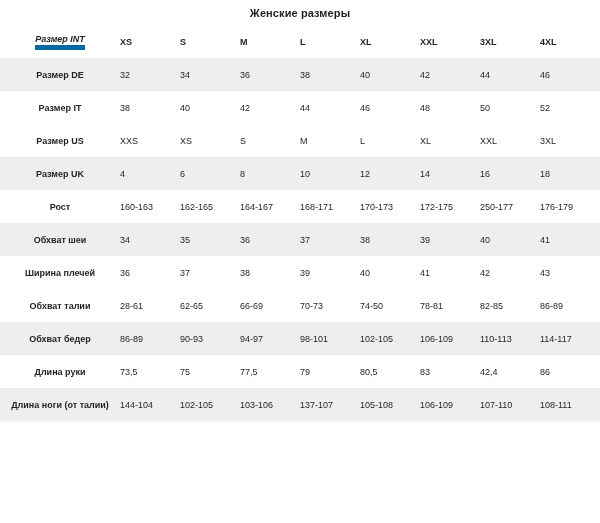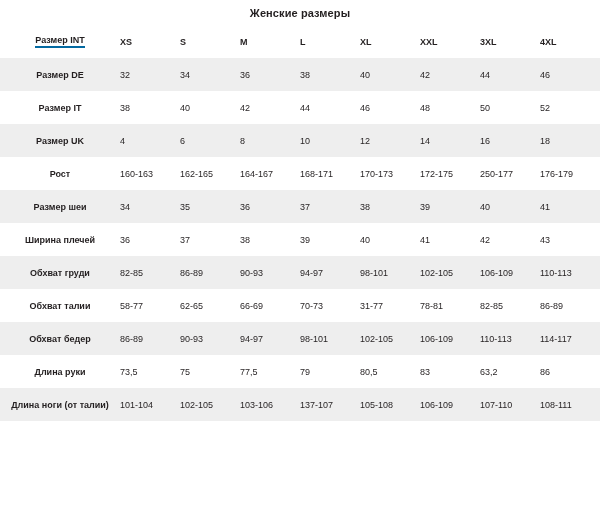--- a/index.html
+++ b/index.html
@@ -61,23 +61,24 @@
   }
   tr.band-gray td {
     background: #eeeeee;
   }
   tr.band-white td {
     background: #ffffff;
   }
   .col-label { width: 120px; }
   .col-v { width: 60px; }
   .hdr-underline {
-    border-bottom: 2px solid #0369a1;
+    border-bottom: 5px solid #0369a1;
     display: inline-block;
     padding-bottom: 1px;
+    font-style: italic;
   }
 </style>
 </head>
 <body>
 
 <div class="sheet">
 
   <div class="title">Женские размеры</div>
 
   <table class="size-table">
@@ -125,20 +126,31 @@
         <td class="cell">40</td>
         <td class="cell">42</td>
         <td class="cell">44</td>
         <td class="cell">46</td>
         <td class="cell">48</td>
         <td class="cell">50</td>
         <td class="cell">52</td>
       </tr>
 
 
+      <tr class="band-white">
+        <td class="rowlabel">Размер US</td>
+        <td class="cell">XXS</td>
+        <td class="cell">XS</td>
+        <td class="cell">S</td>
+        <td class="cell">M</td>
+        <td class="cell">L</td>
+        <td class="cell">XL</td>
+        <td class="cell">XXL</td>
+        <td class="cell">3XL</td>
+      </tr>
 
       <tr class="band-gray">
         <td class="rowlabel">Размер UK</td>
         <td class="cell">4</td>
         <td class="cell">6</td>
         <td class="cell">8</td>
         <td class="cell">10</td>
         <td class="cell">12</td>
         <td class="cell">14</td>
         <td class="cell">16</td>
@@ -151,21 +163,21 @@
         <td class="cell">162-165</td>
         <td class="cell">164-167</td>
         <td class="cell">168-171</td>
         <td class="cell">170-173</td>
         <td class="cell">172-175</td>
         <td class="cell">250-177</td>
         <td class="cell">176-179</td>
       </tr>
 
       <tr class="band-gray">
-        <td class="rowlabel">Размер шеи</td>
+        <td class="rowlabel">Обхват шеи</td>
         <td class="cell">34</td>
         <td class="cell">35</td>
         <td class="cell">36</td>
         <td class="cell">37</td>
         <td class="cell">38</td>
         <td class="cell">39</td>
         <td class="cell">40</td>
         <td class="cell">41</td>
       </tr>
 
@@ -174,39 +186,28 @@
         <td class="cell">36</td>
         <td class="cell">37</td>
         <td class="cell">38</td>
         <td class="cell">39</td>
         <td class="cell">40</td>
         <td class="cell">41</td>
         <td class="cell">42</td>
         <td class="cell">43</td>
       </tr>
 
-      <tr class="band-gray">
-        <td class="rowlabel">Обхват груди</td>
-        <td class="cell">82-85</td>
-        <td class="cell">86-89</td>
-        <td class="cell">90-93</td>
-        <td class="cell">94-97</td>
-        <td class="cell">98-101</td>
-        <td class="cell">102-105</td>
-        <td class="cell">106-109</td>
-        <td class="cell">110-113</td>
-      </tr>
 
       <tr class="band-white">
         <td class="rowlabel">Обхват талии</td>
-        <td class="cell">58-77</td>
+        <td class="cell">28-61</td>
         <td class="cell">62-65</td>
         <td class="cell">66-69</td>
         <td class="cell">70-73</td>
-        <td class="cell">31-77</td>
+        <td class="cell">74-50</td>
         <td class="cell">78-81</td>
         <td class="cell">82-85</td>
         <td class="cell">86-89</td>
       </tr>
 
       <tr class="band-gray">
         <td class="rowlabel">Обхват бедер</td>
         <td class="cell">86-89</td>
         <td class="cell">90-93</td>
         <td class="cell">94-97</td>
@@ -218,27 +219,27 @@
       </tr>
 
       <tr class="band-white">
         <td class="rowlabel">Длина руки</td>
         <td class="cell">73,5</td>
         <td class="cell">75</td>
         <td class="cell">77,5</td>
         <td class="cell">79</td>
         <td class="cell">80,5</td>
         <td class="cell">83</td>
-        <td class="cell">63,2</td>
+        <td class="cell">42,4</td>
         <td class="cell">86</td>
       </tr>
 
       <tr class="band-gray">
         <td class="rowlabel">Длина ноги (от талии)</td>
-        <td class="cell">101-104</td>
+        <td class="cell">144-104</td>
         <td class="cell">102-105</td>
         <td class="cell">103-106</td>
         <td class="cell">137-107</td>
         <td class="cell">105-108</td>
         <td class="cell">106-109</td>
         <td class="cell">107-110</td>
         <td class="cell">108-111</td>
       </tr>
     </tbody>
   </table>

